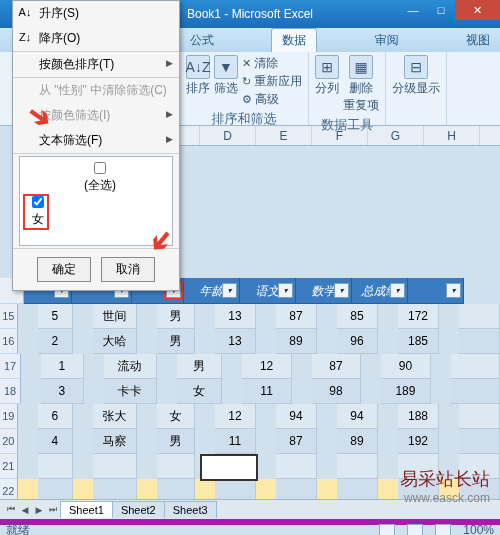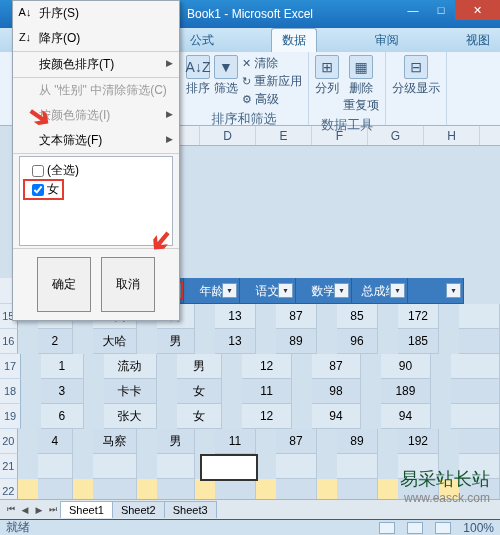--- a/index.html
+++ b/index.html
@@ -28,58 +28,58 @@
 .colh { width: 56px; border-right: 1px solid #c5d7e8; text-align: center; line-height: 20px; color: #3a5878; }
 
 .grid { position: absolute; left: 0; top: 278px; width: 500px; }
 .row { display: flex; height: 25px; gap: 20px; }
 .rowh { width: 24px; background: #e8eef5; border-right: 1px solid #9db8d2; border-bottom: 1px solid #c5d7e8; text-align: center; line-height: 25px; color: #3a5878; font-size: 11px; }
 .cell { border-right: 1px solid #b8cad9; border-bottom: 1px solid #b8cad9; text-align: center; line-height: 25px; background: #dce8f2; }
 .row:nth-child(even) .cell { background: #cfdeed; }
 .c-a { width: 48px; } .c-b { width: 60px; } .c-c { width: 52px; }
 .c-d { width: 56px; } .c-e { width: 56px; } .c-f { width: 56px; } .c-g { width: 56px; } .c-h { width: 56px; }
 
-.filter-row { display: flex; height: 26px; }
+.filter-row { display: flex; height: 26px; font-style: italic; }
 .filter-row .rowh { height: 26px; line-height: 26px; }
 .fhdr { background: #3b7bbf; color: #fff; border-right: 1px solid #2a5f99; border-bottom: 1px solid #2a5f99; line-height: 26px; text-align: center; font-size: 12px; position: relative; }
 .fhdr .dd { position: absolute; right: 2px; top: 5px; width: 15px; height: 15px; background: #eef4fa; border: 1px solid #7a9ec0; display: flex; align-items: center; justify-content: center; font-size: 8px; color: #333; }
 .fhdr.hl .dd { outline: 2px solid #e63c2f; }
 
 .row22 { background: #fce9a8; }
 .row22 .cell { background: #fce9a8; }
 
 .selbox { position: absolute; left: 200px; top: 454px; width: 58px; height: 27px; border: 2px solid #333; background: #fff; }
 
 .sort-menu { position: absolute; left: 12px; top: 0; width: 168px; background: #f5f5f5; border: 1px solid #9aa7b3; box-shadow: 2px 2px 4px rgba(0,0,0,.3); }
 .sm-item { padding: 4px 8px 4px 26px; position: relative; font-size: 12px; }
 .sm-item.sep { border-bottom: 1px solid #d0d0d0; }
 .sm-item .ic { position: absolute; left: 4px; top: 3px; width: 16px; height: 16px; display: flex; align-items: center; justify-content: center; font-size: 11px; }
 .sm-item .arr { position: absolute; right: 6px; top: 6px; font-size: 9px; color: #555; }
 .sm-item.dis { color: #9a9a9a; }
 .sm-check-area { background: #fff; border: 1px solid #aab6c2; margin: 2px 6px; height: 90px; padding: 4px; }
-.chk-row { display: flex; align-items: center; gap: 3px; font-size: 12px; padding: 1px 0 1px 8px; }
+.chk-row { display: flex; align-items: center; gap: 3px; font-size: 12px; padding: 1px 0 1px 8px; flex-direction: column; }
 .chk-row input { width: 12px; height: 12px; }
 .chk-row.hl { outline: 2px solid #e63c2f; outline-offset: -1px; display: inline-flex; padding-right: 4px; }
 .sm-btns { display: flex; justify-content: center; gap: 10px; padding: 8px; border-top: 1px solid #d0d0d0; }
-.sm-btn { padding: 18px 14px; background: #f0f0f0; border: 1px solid #8a8a8a; font-size: 12px; }
+.sm-btn { padding: 3px 14px; background: #f0f0f0; border: 1px solid #8a8a8a; font-size: 12px; }
 
 .red-arrow1 { position: absolute; left: 28px; top: 100px; color: #e63c2f; font-size: 28px; transform: rotate(35deg); font-weight: bold; }
 .red-arrow2 { position: absolute; left: 150px; top: 225px; color: #e63c2f; font-size: 28px; transform: rotate(130deg); font-weight: bold; }
 
 .sheet-tabs { position: absolute; bottom: 16px; left: 0; height: 20px; width: 500px; background: #dfe7ef; border-top: 1px solid #9db8d2; display: flex; align-items: center; padding-left: 4px; }
 .st-nav { width: 14px; text-align: center; font-size: 9px; color: #555; }
 .st { padding: 2px 8px; background: #fff; border: 1px solid #9db8d2; border-bottom: none; margin-right: -1px; font-size: 11px; }
 .st.inactive { background: #d6e2ed; }
 
-.statusbar { position: absolute; bottom: 0; left: 0; height: 16px; width: 500px; background: #cfe0ef; border-top: 1px solid #a21caf; display: flex; align-items: center; justify-content: space-between; padding: 0 6px; font-size: 11px; color: #3a5878; }
+.statusbar { position: absolute; bottom: 0; left: 0; height: 16px; width: 500px; background: #cfe0ef; border-top: 6px solid #a21caf; display: flex; align-items: center; justify-content: space-between; padding: 0 6px; font-size: 11px; color: #3a5878; }
 .sb-right { display: flex; align-items: center; gap: 12px; }
 .sb-view { width: 16px; height: 12px; border: 1px solid #8faec9; background: #eaf3fb; }
 
 .watermark { position: absolute; right: 10px; bottom: 30px; text-align: right; }
-.wm1 { color: #14532d; font-size: 18px; font-family: KaiTi, serif; }
+.wm1 { color: #7f1d1d; font-size: 18px; font-family: KaiTi, serif; }
 .wm2 { color: #888; font-size: 12px; }
 </style>
 </head>
 <body>
 
 <div class="titlebar">
   <span class="title">Book1 - Microsoft Excel</span>
   <div class="winbtns">
     <div class="winbtn">―</div>
     <div class="winbtn">□</div>
@@ -209,20 +209,21 @@
     <div class="cell c-h"></div>
       </div>
       <div class="row">
         <div class="rowh">19</div>
     <div class="cell c-a">6</div>
     <div class="cell c-b">张大</div>
     <div class="cell c-c">女</div>
     <div class="cell c-d">12</div>
     <div class="cell c-e">94</div>
     <div class="cell c-f">94</div>
+    <div class="cell c-g">188</div>
     <div class="cell c-h"></div>
       </div>
       <div class="row">
         <div class="rowh">20</div>
     <div class="cell c-a">4</div>
     <div class="cell c-b">马察</div>
     <div class="cell c-c">男</div>
     <div class="cell c-d">11</div>
     <div class="cell c-e">87</div>
     <div class="cell c-f">89</div>

